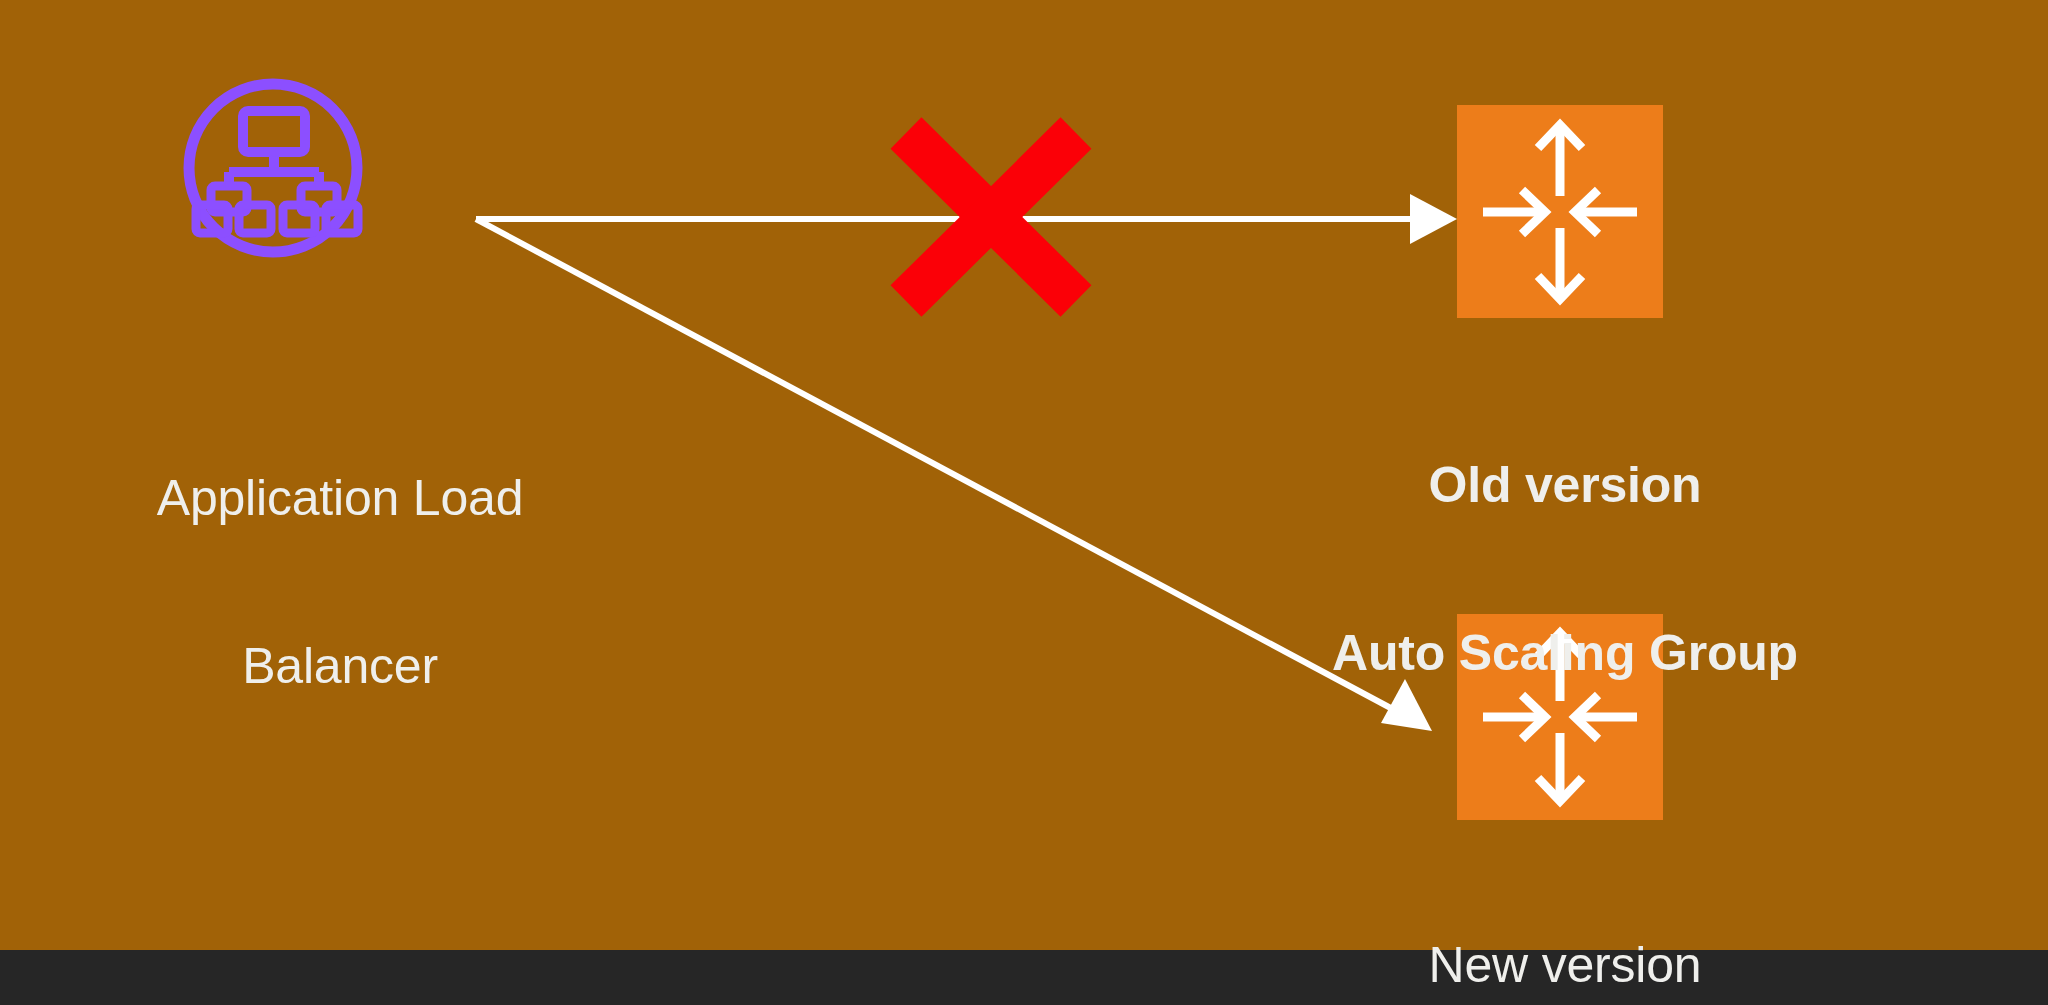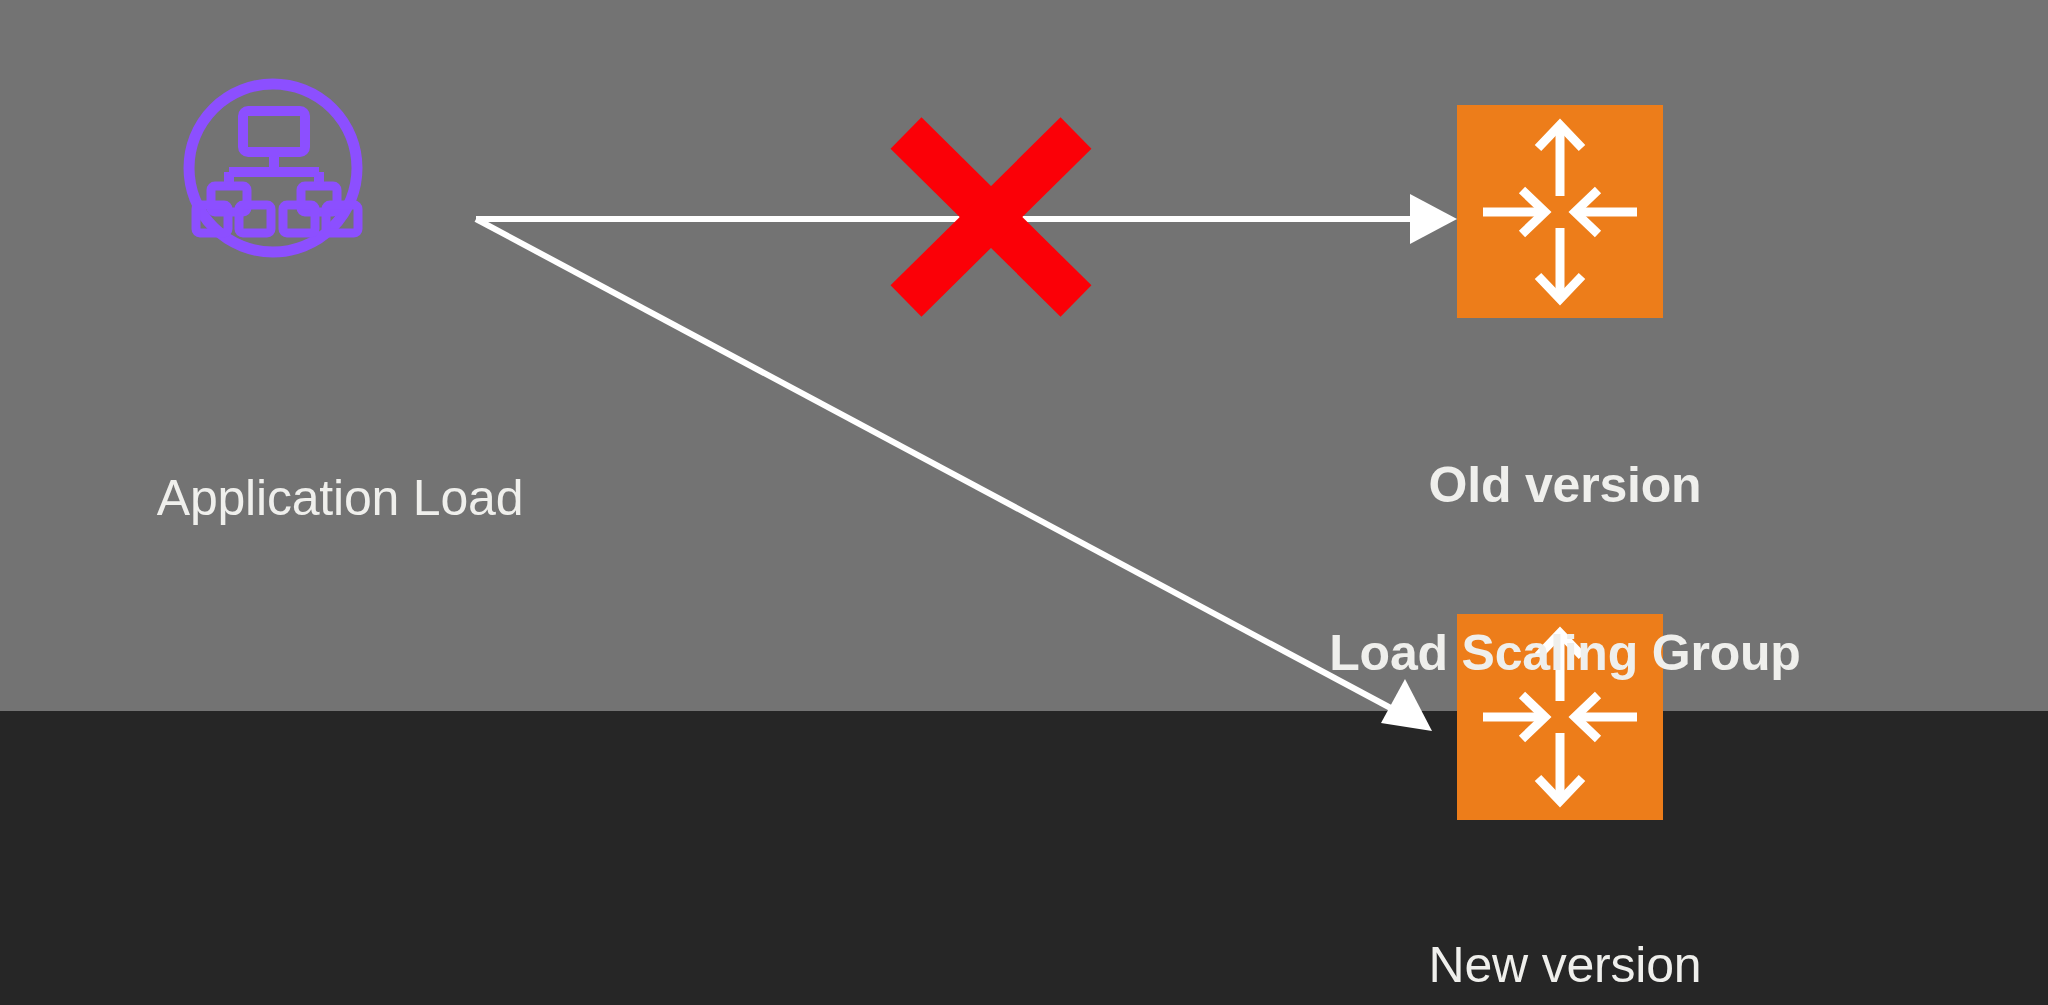--- a/index.html
+++ b/index.html
@@ -9,22 +9,22 @@
   }
   body {
     width: 2048px;
     height: 1005px;
     overflow: hidden;
     font-family: "Liberation Sans", sans-serif;
   }
   #diagram-root {
     position: relative;
     width: 2048px;
-    height: 711px;
-    background: #737373;
+    height: 950px;
+    background: #a16207;
   }
   #diagram-svg {
     position: absolute;
     left: 0;
     top: 0;
     width: 2048px;
     height: 1005px;
     display: block;
   }
   .node-label {
@@ -132,25 +132,26 @@
 
     <g stroke="#FB0007" stroke-width="44" stroke-linecap="butt">
       <line x1="906" y1="133" x2="1076" y2="301"></line>
       <line x1="1076" y1="133" x2="906" y2="301"></line>
     </g>
 
   </svg>
 
   <div class="node-label" id="label-alb">
     <span class="label-line">Application Load</span>
+    <span class="label-line">Balancer</span>
   </div>
 
   <div class="node-label" id="label-old-asg">
     <span class="label-line">Old version</span>
-    <span class="label-line">Load Scaling Group</span>
+    <span class="label-line">Auto Scaling Group</span>
   </div>
 
   <div class="node-label" id="label-new-asg">
     <span class="label-line">New version</span>
     
   </div>
 
 </div>
 
 </body></html>

